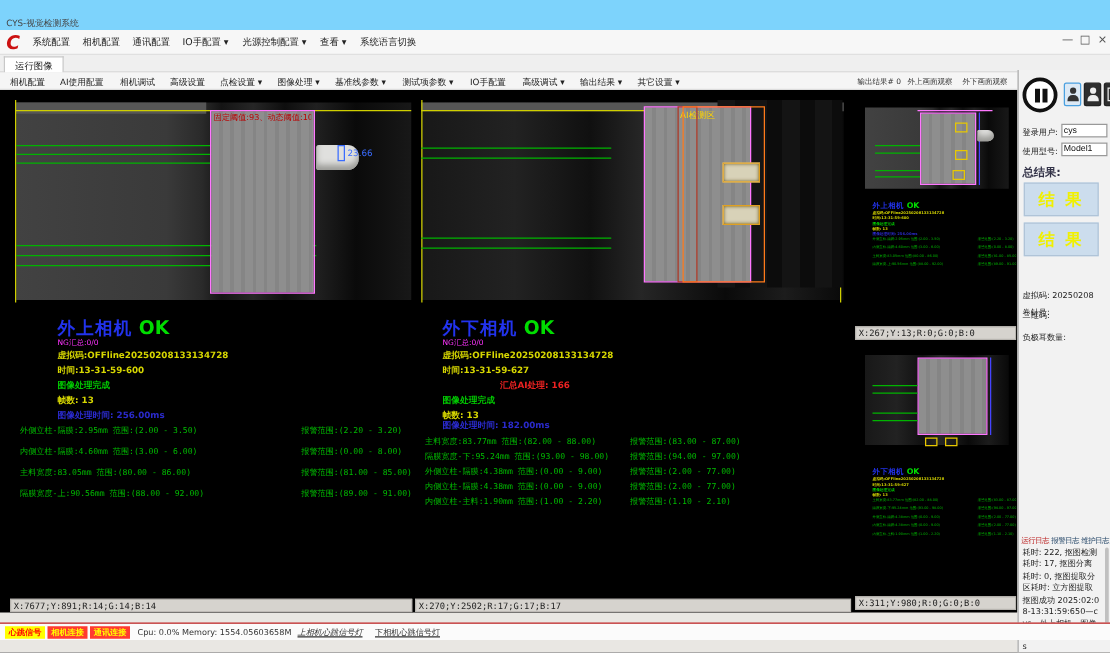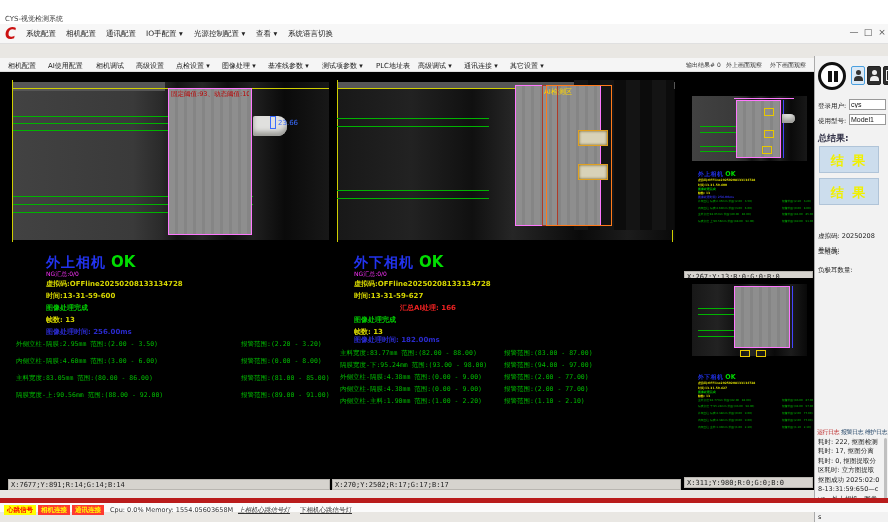--- a/index.html
+++ b/index.html
@@ -2,21 +2,21 @@
 <html><head>
 <meta charset="utf-8">
 <style>
   * { margin:0; padding:0; box-sizing:border-box; }
   html,body { background:#c9c9c9; }
   body { font-family:"DejaVu Sans", sans-serif; }
   .screen { position:relative; width:888px; height:522px; background:#e9e7e3; overflow:hidden; }
   .abs { position:absolute; }
 
   
-  .titlebar { left:0; top:0; width:888px; height:24px; background:#ffffff; }
+  .titlebar { left:0; top:0; width:888px; height:24px; background:#7dd3fc; }
   .titlebar .t { position:absolute; left:5px; top:14px; font-size:7px; color:#444; }
   .menubar { left:0; top:24px; width:888px; height:20px; background:#f7f7f7; border-bottom:1px solid #e0e0e0; }
   .logo { position:absolute; left:5px; top:1px; font-size:15px; font-weight:bold; font-style:italic; color:#cc1111; }
   .menuitem { position:absolute; top:5px; font-size:7.5px; color:#222; white-space:nowrap; cursor:default; }
   .winctl { position:absolute; top:3px; font-size:9px; color:#555; width:12px; text-align:center; }
   .tabstrip { left:0; top:44px; width:888px; height:14px; background:#efefef; border-bottom:1px solid #d8d8d8; }
   .tab { position:absolute; left:3px; top:1px; height:13px; padding:2px 8px 0 8px; background:#ffffff; border:1px solid #c8c8c8; border-bottom:none; font-size:7.5px; color:#222; }
   .toolbar { left:0; top:58px; width:888px; height:14px; background:#f5f5f5; border-bottom:1px solid #dddddd; }
   .toolitem { position:absolute; top:3px; font-size:7px; color:#222; white-space:nowrap; }
   .miniheaditem { position:absolute; top:3px; font-size:6px; color:#333; white-space:nowrap; }
@@ -73,21 +73,21 @@
   .rinput { position:absolute; width:37px; height:11px; font-size:7px; border:1px solid #999; background:#fff; padding:0 1px; color:#111; }
   .totallabel { position:absolute; font-size:9px; font-weight:bold; color:#333348; }
   .resultbox { position:absolute; left:4px; width:60px; height:27px; background:#ccdded; border:1px solid #b0c4d8; text-align:center; line-height:27px; font-size:13px; font-weight:bold; color:#f0f000; letter-spacing:2px; }
   .logtab { position:absolute; font-size:6px; letter-spacing:-0.5px; white-space:nowrap; }
   .logtab.active { color:#bb2222; }
   .logtab.idle { color:#224466; }
   .logtext { position:absolute; left:3px; width:62px; font-size:6.5px; line-height:1.45; color:#222; word-break:break-all; }
   .vscroll { position:absolute; right:1px; width:3px; background:#c0c0c0; border-radius:2px; }
 
   
-  .statusbar { left:0; top:498px; width:888px; height:14px; background:#fbfbfb; border-top:5px solid #b91c1c; }
+  .statusbar { left:0; top:498px; width:888px; height:14px; background:#fbfbfb; border-top:1px solid #b91c1c; }
   .badge { position:absolute; top:2px; height:10px; font-size:6.5px; font-weight:bold; padding:1px 3px; }
   .badge-y { background:#ffff00; color:#ff0000; }
   .badge-r { background:#ff3b30; color:#ffff00; }
   .sbtext { position:absolute; top:3px; font-size:6.5px; color:#333; white-space:nowrap; }
   .sblink { text-decoration:underline; }
 </style>
 </head>
 <body>
 
 <div class="screen">
@@ -103,33 +103,36 @@
     <span class="menuitem" style="left:106px">通讯配置</span>
     <span class="menuitem" style="left:146px">IO手配置 ▾</span>
     <span class="menuitem" style="left:194px">光源控制配置 ▾</span>
     <span class="menuitem" style="left:256px">查看 ▾</span>
     <span class="menuitem" style="left:288px">系统语言切换</span>
     <span class="winctl" style="left:848px">—</span>
     <span class="winctl" style="left:862px">□</span>
     <span class="winctl" style="left:876px">×</span>
   </div>
 
+  <div class="abs tabstrip">
+    <div class="tab">运行图像</div>
+  </div>
 
   <div class="abs toolbar">
     <span class="toolitem" style="left:8px">相机配置</span>
     <span class="toolitem" style="left:48px">AI使用配置</span>
     <span class="toolitem" style="left:96px">相机调试</span>
     <span class="toolitem" style="left:136px">高级设置</span>
     <span class="toolitem" style="left:176px">点检设置 ▾</span>
     <span class="toolitem" style="left:222px">图像处理 ▾</span>
     <span class="toolitem" style="left:268px">基准线参数 ▾</span>
     <span class="toolitem" style="left:322px">测试项参数 ▾</span>
-    <span class="toolitem" style="left:376px">PLC地址表</span>
+    <span class="toolitem" style="left:376px">IO手配置</span>
     <span class="toolitem" style="left:418px">高级调试 ▾</span>
-    <span class="toolitem" style="left:464px">通讯连接 ▾</span>
+    <span class="toolitem" style="left:464px">输出结果 ▾</span>
     <span class="toolitem" style="left:510px">其它设置 ▾</span>
     <span class="miniheaditem" style="left:686px">输出结果# 0</span>
     <span class="miniheaditem" style="left:726px">外上画面观察</span>
     <span class="miniheaditem" style="left:770px">外下画面观察</span>
   </div>
 
   <div class="abs maindark"></div>
 
   <div class="pane" style="left:8px; top:72px; width:322px; height:418px;">
     <div class="abs" style="left:0;top:0;width:322px;height:175px;">
@@ -228,21 +231,21 @@
       <span class="mleft" style="left:8px;">内侧立柱-隔膜:4.38mm 范围:(0.00 - 9.00)</span>
       <span class="mright" style="left:172px;">报警范围:(2.00 - 77.00)</span>
     </div>
     <div class="mrow" style="top:325px;">
       <span class="mleft" style="left:8px;">内侧立柱-主料:1.90mm 范围:(1.00 - 2.20)</span>
       <span class="mright" style="left:172px;">报警范围:(1.10 - 2.10)</span>
     </div>
     <div class="coordbar">X:270;Y:2502;R:17;G:17;B:17</div>
   </div>
 
-  <div class="pane" style="left:684px; top:88px; width:129px; height:194px;text-decoration:underline;">
+  <div class="pane" style="left:684px; top:78px; width:129px; height:194px;text-decoration:underline;">
     <div class="abs" style="left:0;top:0;width:129px;height:183px;">
       <div class="backdrop bd-left" style="left:8px;top:8px;width:115px;height:65px;"></div>
       <div class="mgline" style="left:50px;top:10px;width:60px;"></div>
       <div class="part" style="left:52px;top:12px;width:45px;height:58px;"></div>
       <div class="blline" style="left:99px;top:12px;height:58px;"></div>
       <div class="connector" style="left:98px;top:26px;width:13px;height:9px;"></div>
       <div class="gline" style="left:16px;top:38px;width:36px;"></div>
       <div class="gline" style="left:16px;top:44px;width:36px;"></div>
       <div class="gline" style="left:16px;top:58px;width:36px;"></div>
       <div class="gline" style="left:16px;top:63px;width:36px;"></div>

